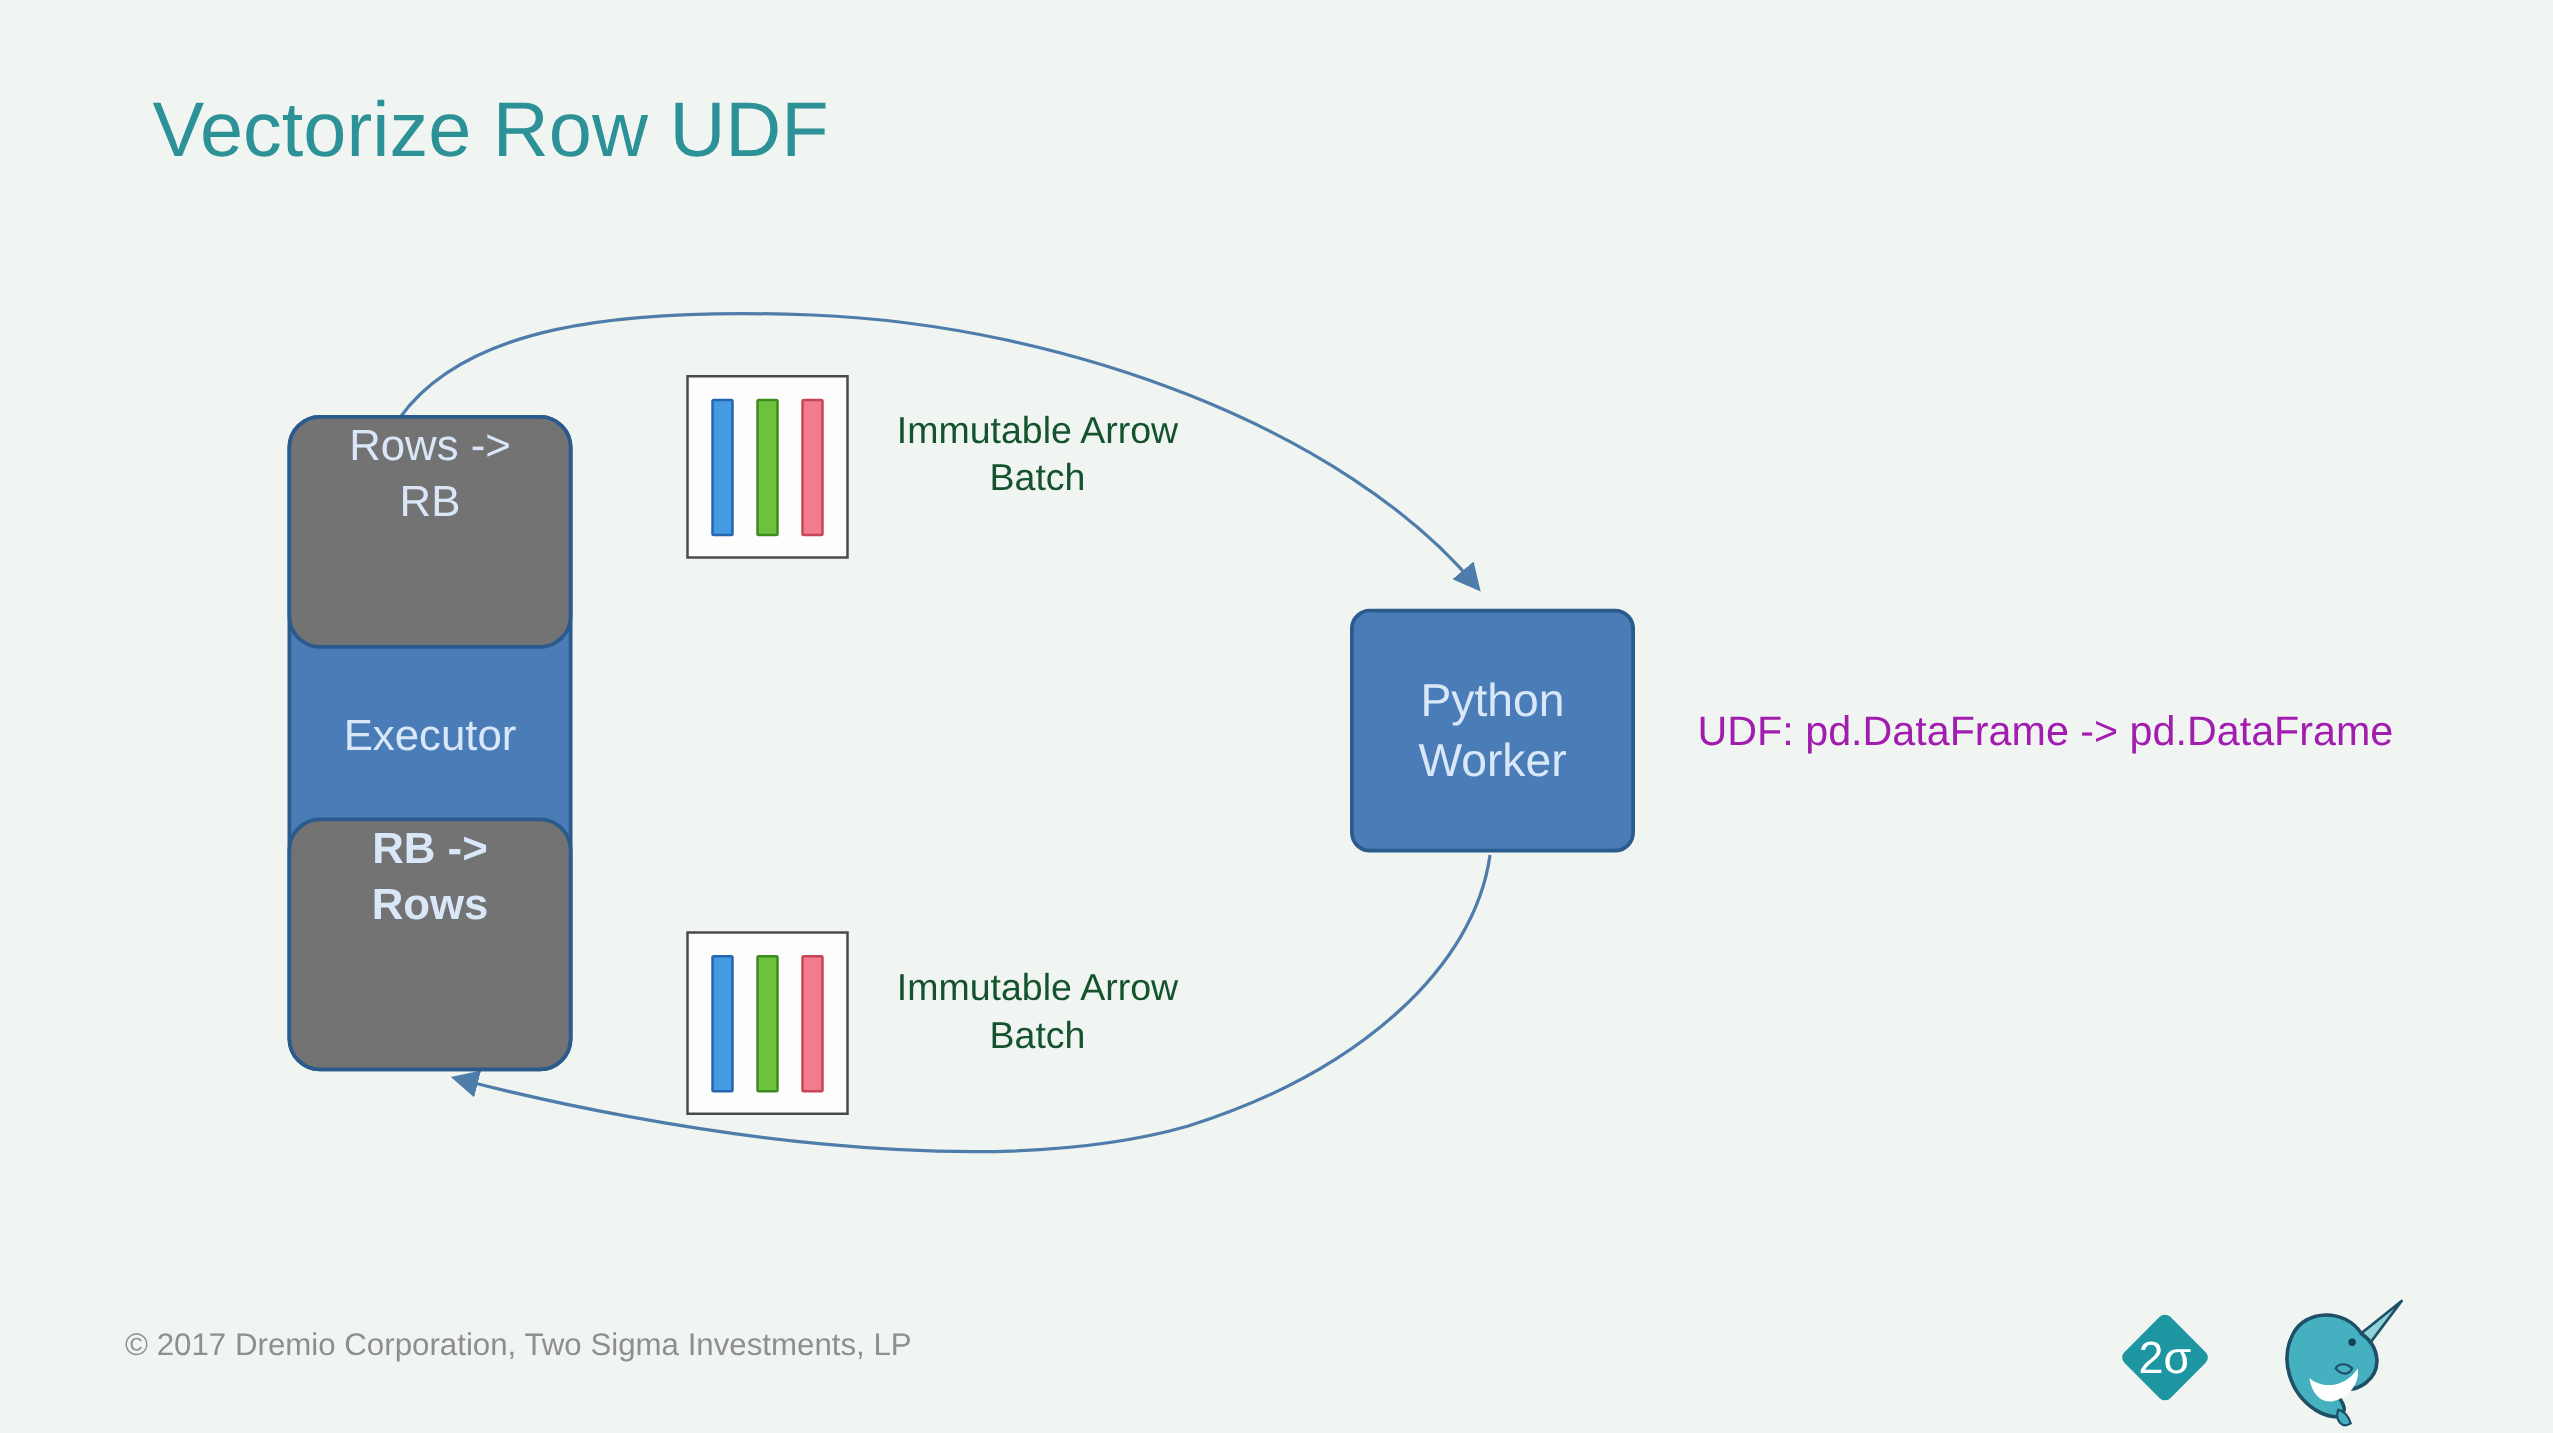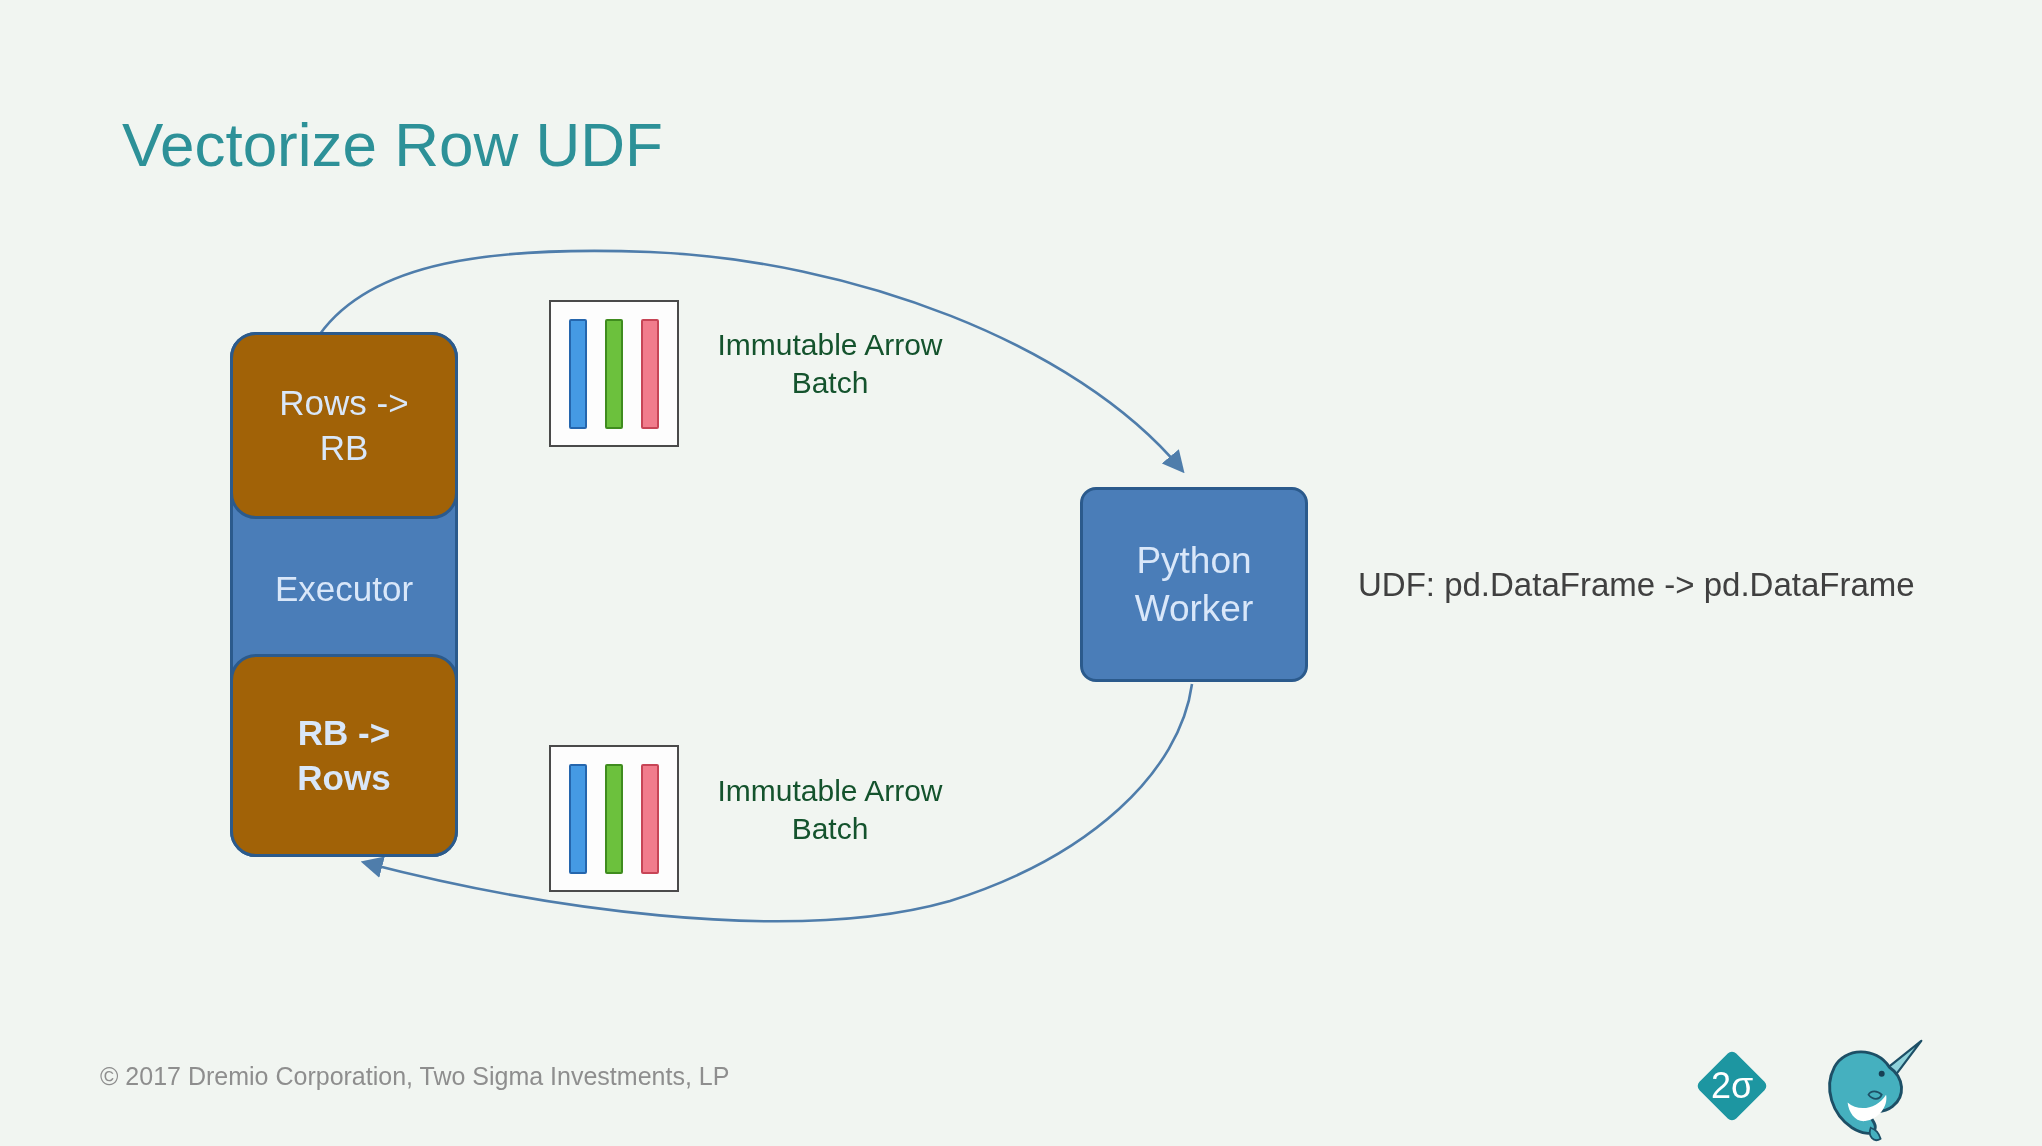--- a/index.html
+++ b/index.html
@@ -6,36 +6,36 @@
   body {
     width: 2042px; height: 1146px; overflow: hidden;
     font-family: "Liberation Sans", "DejaVu Sans", sans-serif;
     background: #f1f5f1;
   }
   .slide { position: relative; width: 2042px; height: 1146px; background: #f1f5f1; }
 
   .page-title {
     position: absolute; left: 122px; top: 74px;
     font-size: 62px; font-weight: 400; letter-spacing: 0px;
-    color: #2d9198; white-space: nowrap; line-height: 1; margin-top: 40px;
+    color: #2d9198; white-space: nowrap; line-height: 1;
   }
 
   .arrows-svg { position: absolute; left: 0; top: 0; width: 2042px; height: 1146px; pointer-events: none; }
 
   
   .executor-stack {
     position: absolute; left: 230px; top: 332px; width: 228px; height: 525px;
     background: #4a7db8; border: 3px solid #2b5a8c; border-radius: 26px;
     box-sizing: border-box;
   }
   .exec-seg {
     position: absolute; left: -3px; right: -3px;
-    background: #a16207; border: 3px solid #2b5a8c; border-radius: 26px;
+    background: #737373; border: 3px solid #2b5a8c; border-radius: 26px;
     box-sizing: border-box;
-    display: flex; align-items: center; justify-content: center;
+    display: flex; justify-content: center;
   }
   .exec-seg.top { top: -3px; height: 187px; }
   .exec-seg.bottom { bottom: -3px; height: 203px; font-weight: bold; }
   .exec-mid {
     position: absolute; left: 0; right: 0; top: 184px; height: 140px;
     display: flex; align-items: center; justify-content: center;
   }
   .node-label {
     color: #d9e7f9; font-size: 35px; line-height: 1.28; text-align: center;
     white-space: pre-line;
@@ -66,21 +66,21 @@
 
   .batch-label {
     position: absolute; width: 340px; text-align: center;
     font-size: 30px; line-height: 1.25; color: #14532d; white-space: pre-line;
   }
   .batch-label.top { left: 660px; top: 326px; }
   .batch-label.bottom { left: 660px; top: 772px; }
 
   .udf-note {
     position: absolute; left: 1358px; top: 566px;
-    font-size: 33px; color: #404040; white-space: nowrap;
+    font-size: 33px; color: #a21caf; white-space: nowrap;
   }
 
   .slide-footer {
     position: absolute; left: 100px; top: 1062px;
     font-size: 25px; color: #8e8e8e; white-space: nowrap;
   }
 
   
   .two-sigma-logo { position: absolute; left: 1700px; top: 1048px; width: 64px; height: 76px; }
   .two-sigma-diamond {

